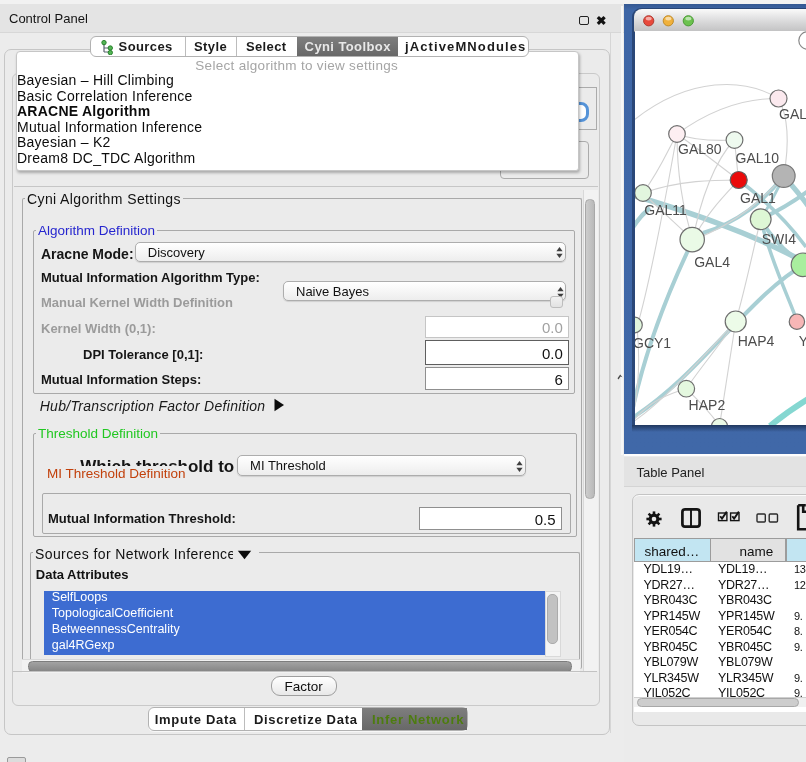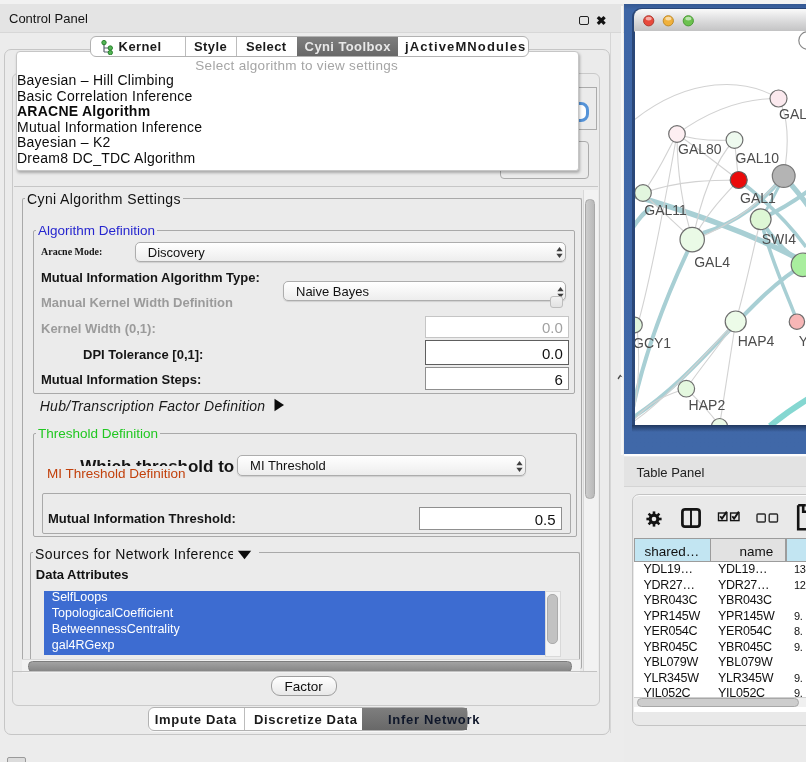--- a/index.html
+++ b/index.html
@@ -176,21 +176,21 @@
 <div class="abs" style="left:500px;top:141px;width:87px;height:36px;border:1px solid #ababab;border-radius:4px;background:#ebebeb;"></div>
 
 <div class="abs" style="left:13.5px;top:185.5px;width:584px;height:1px;background:#c6c6c6;"></div>
 
 <div class="grp" style="left:22px;top:198px;width:558px;height:470px;border-bottom:none;"></div>
 <div class="gtitle" style="left:25px;top:191px;font-size:14px;letter-spacing:0.4px;color:#111;">Cyni Algorithm Settings</div>
 
 <div class="grp" style="left:33px;top:229.6px;width:540px;height:162.8px;"></div>
 <div class="gtitle" style="left:36px;top:222.8px;font-size:13.5px;color:#2626cf;">Algorithm Definition</div>
 
-<div class="lbl bold" style="left:41px;top:245.5px;font-size:10px;color:#151515;font-family:Liberation Serif, serif;">Aracne Mode:</div>
+<div class="lbl bold" style="left:41px;top:245.5px;font-size:14px;color:#151515;">Aracne Mode:</div>
 <div class="combo" style="left:134.8px;top:241.5px;width:429px;height:18px;">
   <div class="ct">Discovery</div>
   <svg class="spin" style="left:419.5px;top:4.5px;" width="7" height="11" viewBox="0 0 7 11">
     <path d="M3.5,0 L6.6,4.2 L0.4,4.2 Z" fill="#3f3f3f"></path>
         <path d="M3.5,11 L6.6,6.8 L0.4,6.8 Z" fill="#3f3f3f"></path>
   </svg>
 </div>
 
 <div class="lbl bold" style="left:41px;top:270.3px;font-size:13px;color:#151515;">Mutual Information Algorithm Type:</div>
 <div class="combo" style="left:283px;top:281px;width:281px;height:18px;">
@@ -266,21 +266,21 @@
   <div class="tabsep" style="left:94.9px;"></div>
   <div class="tabsep" style="left:145.2px;"></div>
   <div class="tabsel" style="left:206.6px;top:0;width:100.5px;height:19.5px;"></div>
 </div>
 <svg class="abs" style="left:99px;top:38px;z-index:7;" width="17" height="17" viewBox="0 0 17 17">
   <path d="M5,6 L5,14 M5,10 L10.5,10 M5,14 L10.5,14" stroke="#5b6470" stroke-width="1.2" fill="none"></path>
   <circle cx="5" cy="4.6" r="2.2" fill="#53b555" stroke="#1f7a22" stroke-width="0.9"></circle>
   <circle cx="11.3" cy="10" r="2.2" fill="#53b555" stroke="#1f7a22" stroke-width="0.9"></circle>
   <circle cx="11.3" cy="14.6" r="2.2" fill="#53b555" stroke="#1f7a22" stroke-width="0.9"></circle>
 </svg>
-<div class="tabtxt" style="left:118.6px;top:38.5px;">Kernel</div>
+<div class="tabtxt" style="left:118.6px;top:38.5px;">Sources</div>
 <div class="tabtxt" style="left:194px;top:38.5px;">Style</div>
 <div class="tabtxt" style="left:245.9px;top:38.5px;">Select</div>
 <div class="tabtxt" style="left:304.6px;top:38.5px;color:#e8e8e8;">Cyni Toolbox</div>
 <div class="tabtxt" style="left:405.1px;top:38.5px;letter-spacing:1.1px;">jActiveMNodules</div>
 
 <div class="abs" style="left:16.2px;top:51.4px;width:561px;height:118px;background:#fff;border:1px solid #c6c6c6;border-radius:4px 4px 3px 3px;box-shadow:1px 2px 3px rgba(0,0,0,0.28);"></div>
 <div class="lbl" style="left:16.2px;top:58px;width:561px;text-align:center;font-size:13.5px;letter-spacing:0.3px;color:#a5a5a5;">Select algorithm to view settings</div>
 <div class="lbl" style="left:17px;top:72.9px;font-size:14px;letter-spacing:0.25px;color:#0c0c0c;line-height:15.64px;">
 Bayesian – Hill Climbing<br>
 Basic Correlation Inference<br>
@@ -289,21 +289,21 @@
 Bayesian – K2<br>
 Dream8 DC_TDC Algorithm
 </div>
 
 <div class="tabbar" style="left:147.6px;top:707.4px;width:318px;height:21.8px;">
   <div class="tabsel" style="left:213px;top:0;width:105px;height:21.8px;"></div>
   <div class="tabsep" style="left:95.8px;"></div>
 </div>
 <div class="tabtxt" style="left:154.8px;top:711.5px;letter-spacing:0.7px;">Impute Data</div>
 <div class="tabtxt" style="left:253.9px;top:711.5px;letter-spacing:0.7px;">Discretize Data</div>
-<div class="tabtxt" style="left:372px;top:711.5px;letter-spacing:0.7px;color:#0f172a;margin-left:16px;">Infer Network</div>
+<div class="tabtxt" style="left:372px;top:711.5px;letter-spacing:0.7px;color:#4d7c0f;">Infer Network</div>
 
 <div class="abs" style="left:609.5px;top:32px;width:1px;height:701px;background:#d6d6d6;"></div>
 <div class="abs" style="left:621px;top:6px;width:1.5px;height:449px;background:#f6f6f6;"></div>
 <svg class="abs" style="left:616.5px;top:373.5px;" width="6" height="6" viewBox="0 0 6 6">
   <path d="M0.5,4.2 L3.2,0.5 L5.5,3.2 L3.5,2.6 L1.5,5.5 Z" fill="#4a4a4a"></path>
 </svg>
 
 <div class="abs" style="left:7px;top:757px;width:17px;height:10px;background:#dcdcdc;border:1px solid #9a9a9a;border-radius:2px;"></div>
 
 </div>

